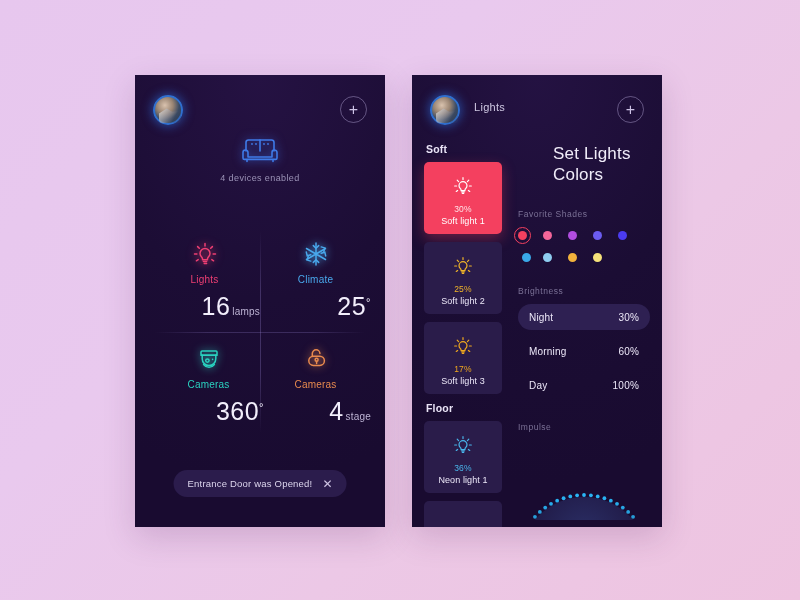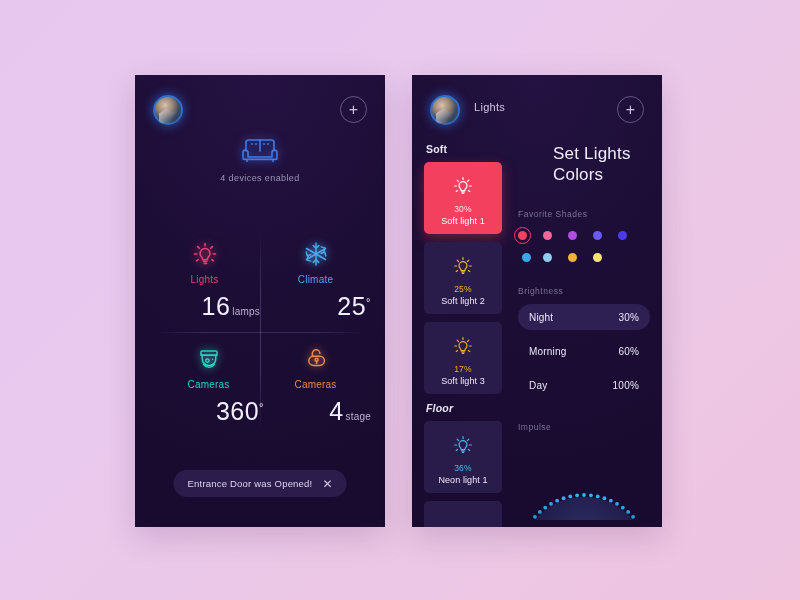--- a/index.html
+++ b/index.html
@@ -65,21 +65,21 @@
     height:27px;padding:0 14px;border-radius:14px;background:#2b1c4c;
     display:flex;align-items:center;gap:10px;white-space:nowrap;
   }
   .toast .txt{font-size:9.5px;color:#ddd6ee;letter-spacing:.2px;}
   .toast .x{color:#cfc5e4;font-size:12px;line-height:1;}
 
   
   .col-left{position:absolute;left:12px;top:68px;width:78px;bottom:0;}
   .col-right{position:absolute;left:106px;top:68px;right:12px;bottom:0;}
   .sect{font-size:10.5px;color:#eae4f7;font-weight:bold;letter-spacing:.2px;margin:0 0 7px 2px;}
-  .sect.sp{margin-top:4px;font-style:italic;}
+  .sect.sp{margin-top:4px;}
   .lcard{
     width:78px;height:72px;border-radius:5px;background:#2a1c4a;margin-bottom:8px;
     display:flex;flex-direction:column;align-items:center;justify-content:center;box-sizing:border-box;
   }
   .lcard.active{background:#f4405f;box-shadow:0 5px 14px rgba(244,64,95,.35);}
   .lcard .bulb{height:30px;display:flex;align-items:center;justify-content:center;}
   .lcard .pct{font-size:8.5px;margin-top:3px;letter-spacing:.2px;}
   .lcard .lbl{font-size:9px;color:#ece7f8;margin-top:2px;letter-spacing:.1px;}
   .lcard.active .pct{color:#ffe2e7;}
   .lcard.active .lbl{color:#ffffff;}

